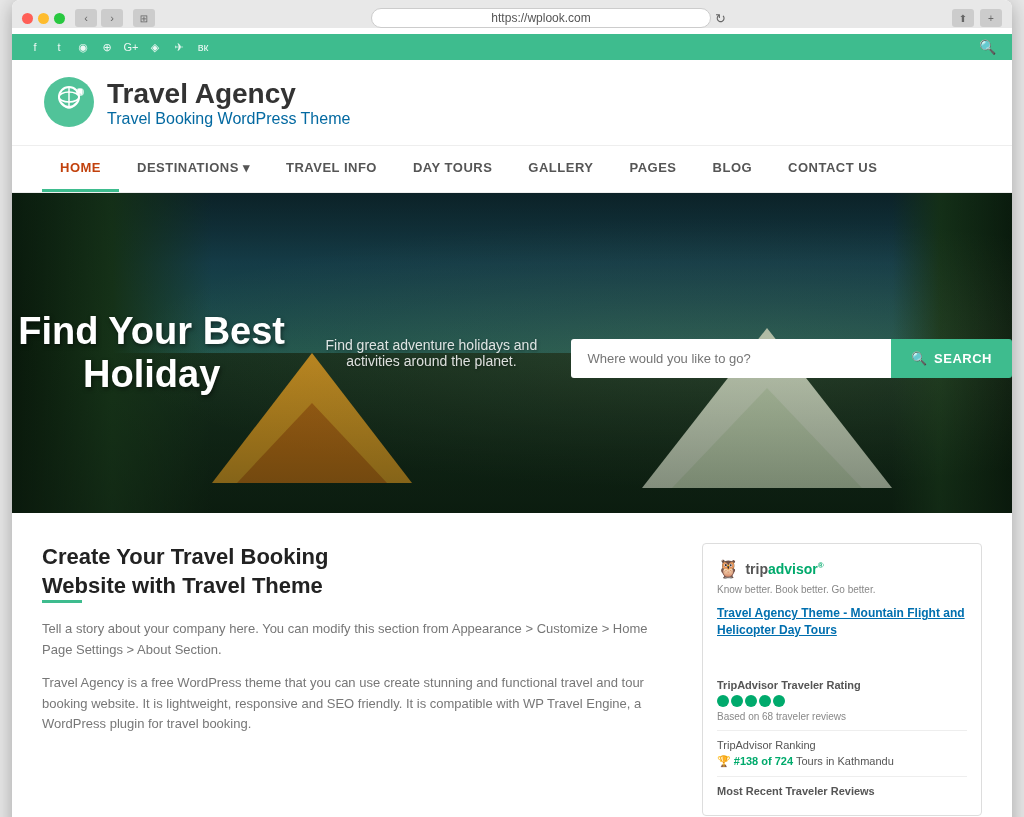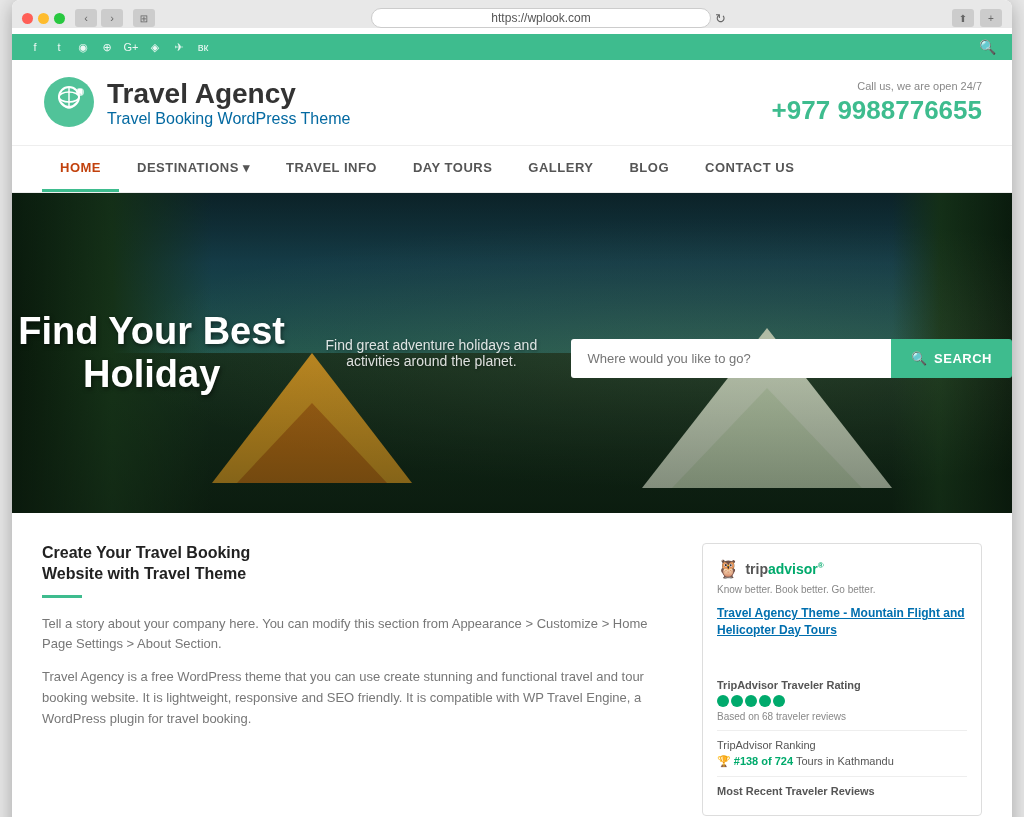--- a/index.html
+++ b/index.html
@@ -347,25 +347,25 @@
     .bottom-section {
       background: #fff;
       padding: 30px 30px;
       display: flex;
       gap: 30px;
     }
     .left-content {
       flex: 1;
     }
     .left-title {
-      font-size: 16px;
+      font-size: 22px;
       font-weight: bold;
       color: #222;
       line-height: 1.3;
-      margin-bottom: 10px;
+      margin-bottom: 0;
     }
     .title-underline {
       width: 40px;
       height: 3px;
       background: #3ebc8e;
       margin-bottom: 16px;
     }
     .left-desc {
       font-size: 13px;
       color: #777;
@@ -521,42 +521,41 @@
           <line x1="27" y1="12" x2="27" y2="32" stroke="white" stroke-width="1.5"></line>
           <path d="M20 28 Q27 38 34 28" fill="none" stroke="white" stroke-width="1.5"></path>
           <circle cx="38" cy="17" r="4" fill="white" opacity="0.7"></circle>
           <path d="M36 14 L40 14 L40 20 L38 18 L36 20 Z" fill="white"></path>
         </svg>
         <div class="logo-text">
           <h1>Travel Agency</h1>
           <p>Travel Booking WordPress Theme</p>
         </div>
       </div>
-      <div class="contact-area">
-        <div class="call-text">Call us, we are open 24/7</div>
-        <div class="phone-number">+977 9988776655</div>
-      </div>
     </div>
 
     <nav class="nav-bar">
       <ul class="nav-menu">
         <li class="nav-item active">
           <a href="#">HOME</a>
         </li>
         <li class="nav-item">
           <a href="#">DESTINATIONS ▾</a>
         </li>
         <li class="nav-item">
           <a href="#">TRAVEL INFO</a>
         </li>
         <li class="nav-item">
           <a href="#">DAY TOURS</a>
         </li>
         <li class="nav-item">
           <a href="#">GALLERY</a>
+        </li>
+        <li class="nav-item">
+          <a href="#">PAGES</a>
         </li>
         <li class="nav-item">
           <a href="#">BLOG</a>
         </li>
         <li class="nav-item">
           <a href="#">CONTACT US</a>
         </li>
       </ul>
     </nav>
 

